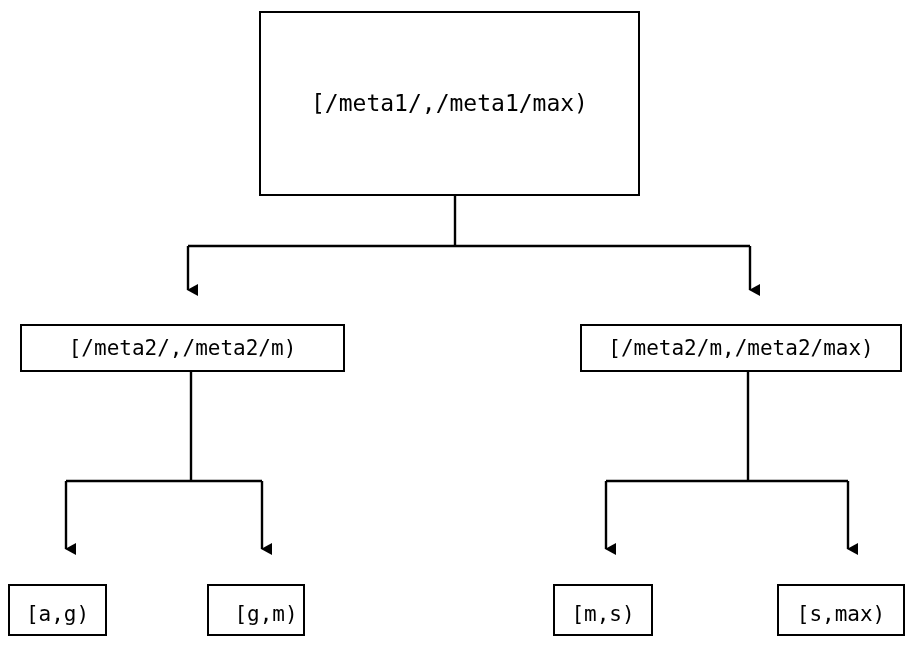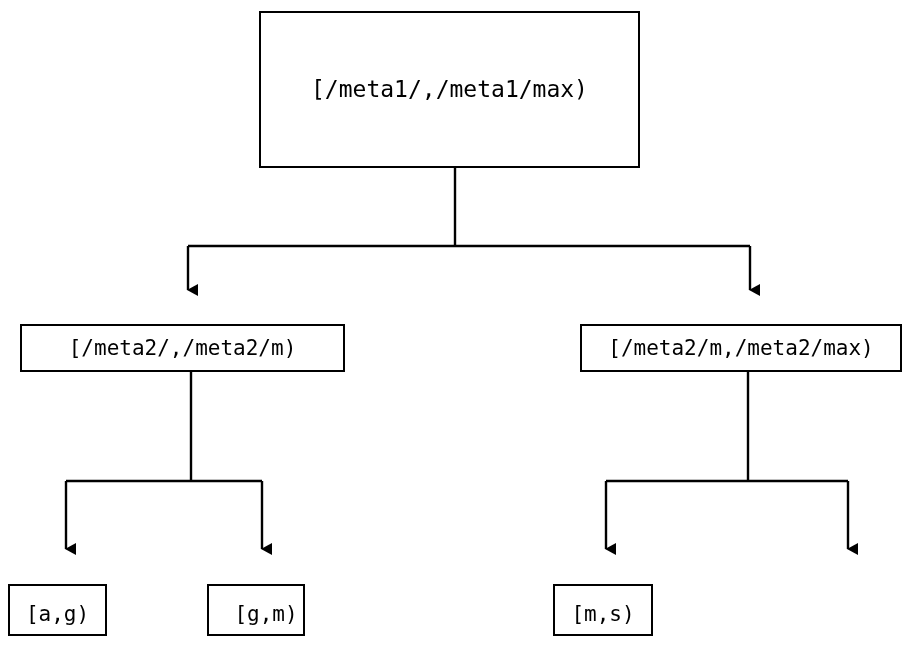--- a/index.html
+++ b/index.html
@@ -38,21 +38,21 @@
     white-space: pre;
   }
   .node-label {
     white-space: pre;
     line-height: 1;
   }
   .node-root {
     left: 259px;
     top: 11px;
     width: 381px;
-    height: 157px;
+    height: 185px;
   }
   .node-root .node-label { font-size: 23px; }
   .node-mid-left {
     left: 20px;
     top: 324px;
     width: 325px;
     height: 48px;
   }
   .node-mid-right {
     left: 580px;
@@ -123,14 +123,17 @@
   </div>
 
   <div class="node-box node-leaf node-leaf-g-m">
     <span class="node-label">[g,m)</span>
   </div>
 
   <div class="node-box node-leaf node-leaf-m-s">
     <span class="node-label">[m,s)</span>
   </div>
 
+  <div class="node-box node-leaf node-leaf-s-max">
+    <span class="node-label">[s,max)</span>
+  </div>
 
 </div>
 
 </body></html>

